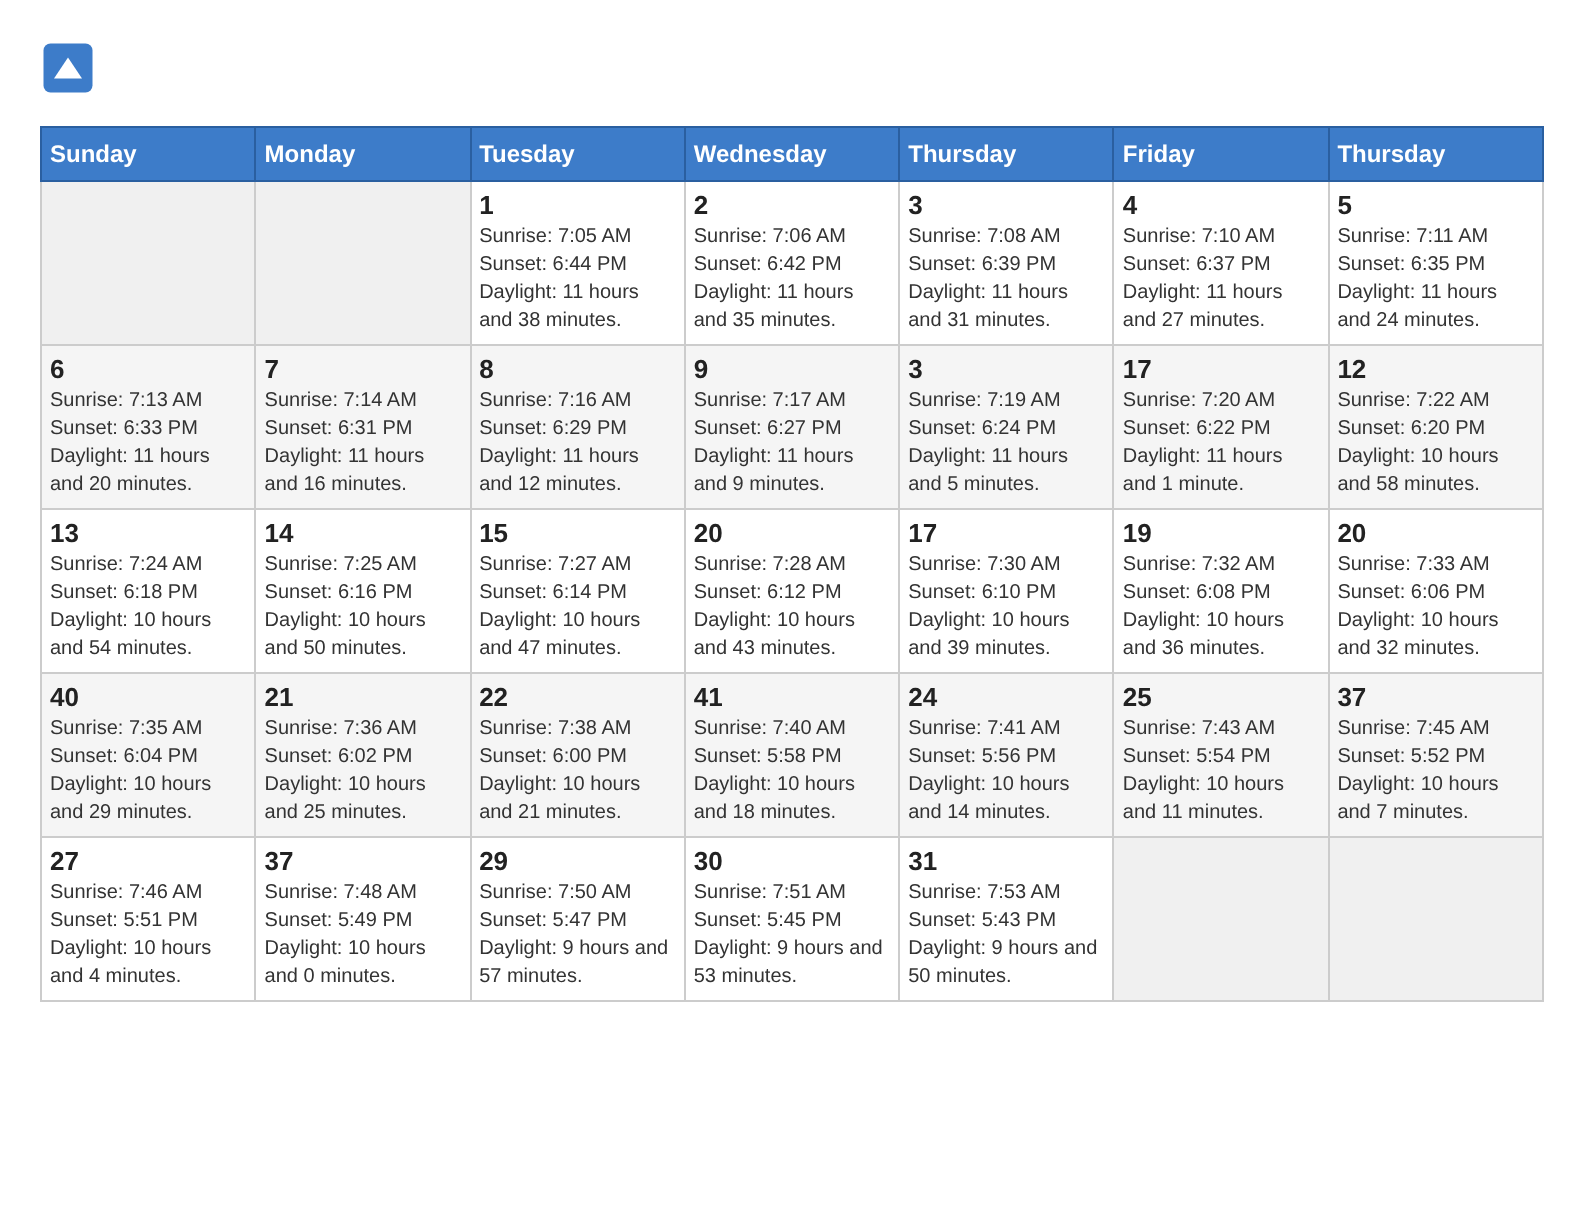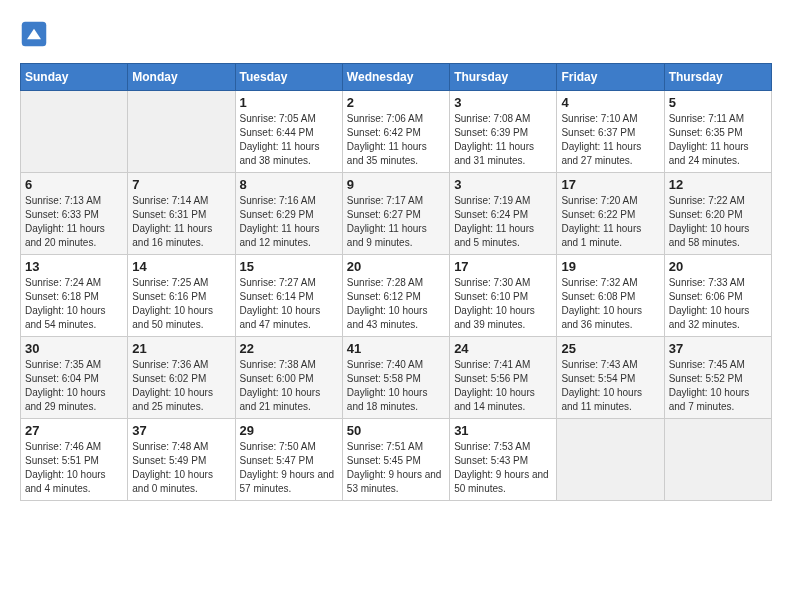--- a/index.html
+++ b/index.html
@@ -279,21 +279,21 @@
         <div class="day-num">20</div>
         <div class="day-info">
           Sunrise: 7:33 AM<br>
           Sunset: 6:06 PM<br>
           Daylight: 10 hours and 32 minutes.
         </div>
       </td>
       </tr>
       <tr>
         <td>
-        <div class="day-num">30</div>
+        <div class="day-num">40</div>
         <div class="day-info">
           Sunrise: 7:35 AM<br>
           Sunset: 6:04 PM<br>
           Daylight: 10 hours and 29 minutes.
         </div>
       </td>
         <td>
         <div class="day-num">21</div>
         <div class="day-info">
           Sunrise: 7:36 AM<br>
@@ -361,21 +361,21 @@
       </td>
         <td>
         <div class="day-num">29</div>
         <div class="day-info">
           Sunrise: 7:50 AM<br>
           Sunset: 5:47 PM<br>
           Daylight: 9 hours and 57 minutes.
         </div>
       </td>
         <td>
-        <div class="day-num">50</div>
+        <div class="day-num">30</div>
         <div class="day-info">
           Sunrise: 7:51 AM<br>
           Sunset: 5:45 PM<br>
           Daylight: 9 hours and 53 minutes.
         </div>
       </td>
         <td>
         <div class="day-num">31</div>
         <div class="day-info">
           Sunrise: 7:53 AM<br>

